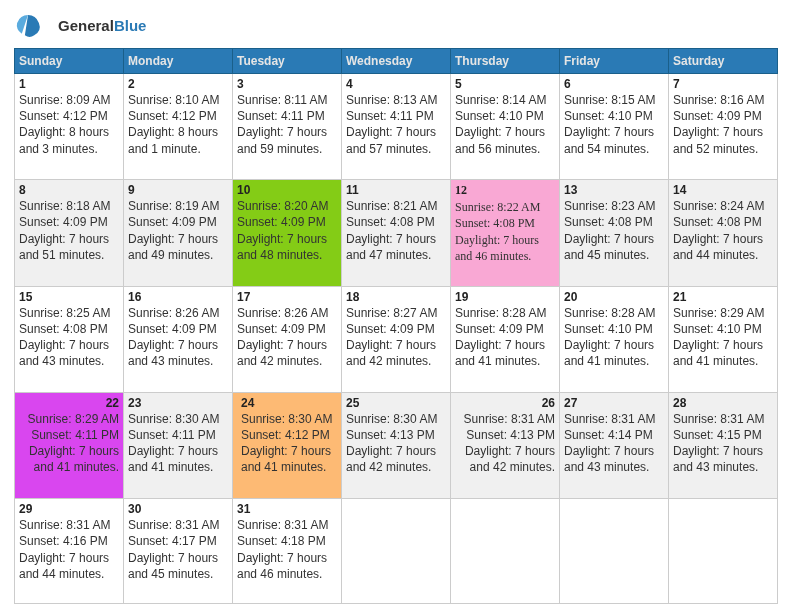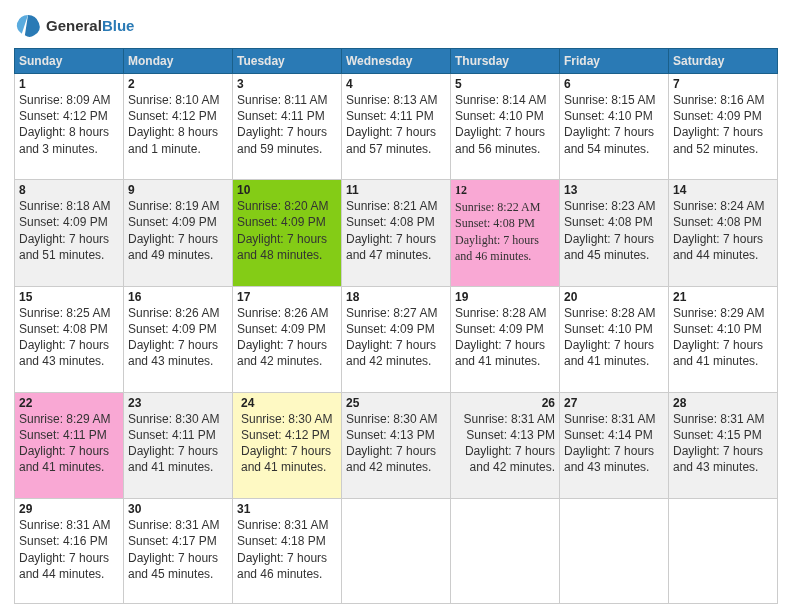--- a/index.html
+++ b/index.html
@@ -20,21 +20,21 @@
     }
     .header {
       display: flex;
       justify-content: space-between;
       align-items: flex-start;
       margin-bottom: 8px;
     }
     .logo {
       display: flex;
       align-items: center;
-      gap: 2px;
+      gap: 14px;
     }
     .logo-icon {
       width: 28px;
       height: 28px;
       margin-right: 2px;
     }
     .title-block {
       text-align: right;
     }
     .month-title {
@@ -210,29 +210,29 @@
           <td>
             <span class="day-num">20</span>
             <div class="day-info"><span>Sunrise: 8:28 AM</span><br><span>Sunset: 4:10 PM</span><br><span>Daylight: 7 hours</span><br><span>and 41 minutes.</span></div>
           </td>
           <td>
             <span class="day-num">21</span>
             <div class="day-info"><span>Sunrise: 8:29 AM</span><br><span>Sunset: 4:10 PM</span><br><span>Daylight: 7 hours</span><br><span>and 41 minutes.</span></div>
           </td>
         </tr>
         <tr>
-          <td style="background: #f9a8d4;">
+          <td style="background: #d946ef; text-align: right;">
             <span class="day-num">22</span>
             <div class="day-info"><span>Sunrise: 8:29 AM</span><br><span>Sunset: 4:11 PM</span><br><span>Daylight: 7 hours</span><br><span>and 41 minutes.</span></div>
           </td>
           <td style="background: rgb(240, 240, 240);">
             <span class="day-num">23</span>
             <div class="day-info"><span>Sunrise: 8:30 AM</span><br><span>Sunset: 4:11 PM</span><br><span>Daylight: 7 hours</span><br><span>and 41 minutes.</span></div>
           </td>
-          <td style="background: #fef9c3; padding-left: 8px;">
+          <td style="background: #fdba74; padding-left: 8px;">
             <span class="day-num">24</span>
             <div class="day-info"><span>Sunrise: 8:30 AM</span><br><span>Sunset: 4:12 PM</span><br><span>Daylight: 7 hours</span><br><span>and 41 minutes.</span></div>
           </td>
           <td style="background: rgb(240, 240, 240);">
             <span class="day-num">25</span>
             <div class="day-info"><span>Sunrise: 8:30 AM</span><br><span>Sunset: 4:13 PM</span><br><span>Daylight: 7 hours</span><br><span>and 42 minutes.</span></div>
           </td>
           <td style="background: rgb(240, 240, 240); text-align: right;">
             <span class="day-num">26</span>
             <div class="day-info"><span>Sunrise: 8:31 AM</span><br><span>Sunset: 4:13 PM</span><br><span>Daylight: 7 hours</span><br><span>and 42 minutes.</span></div>

